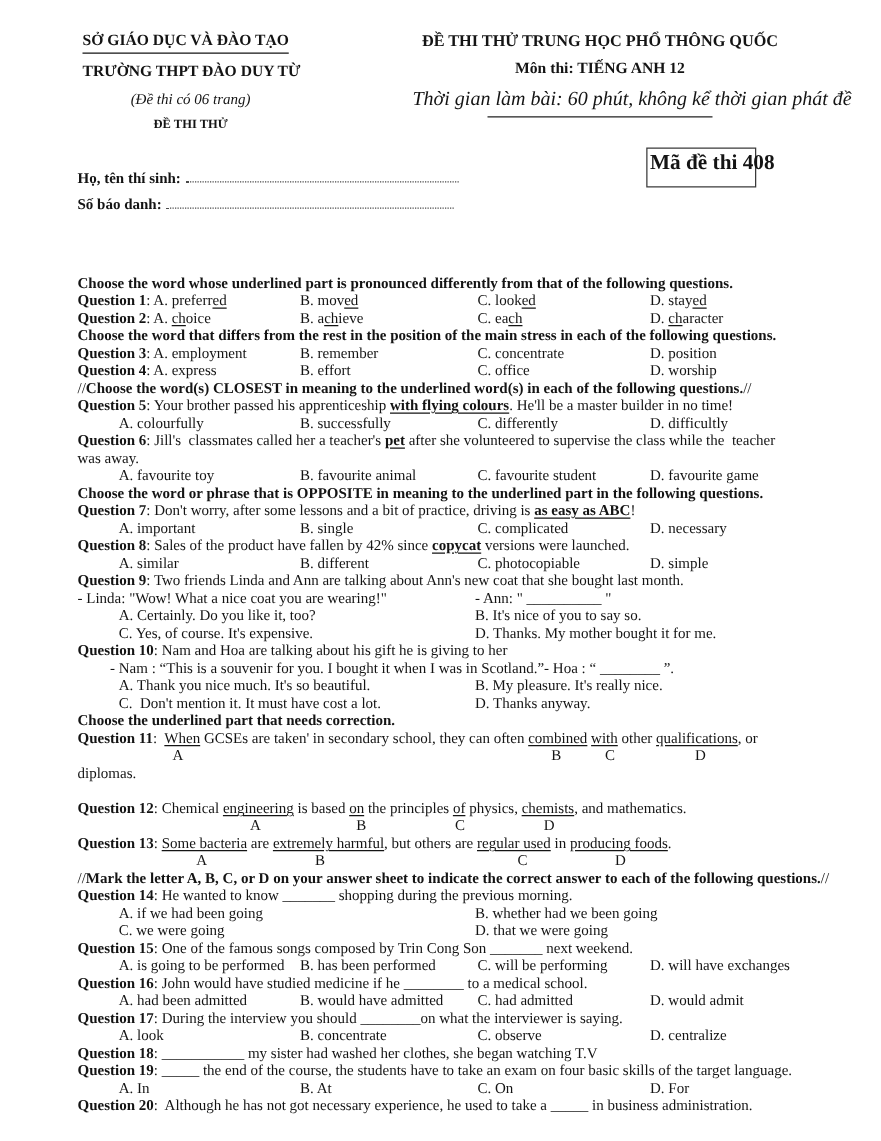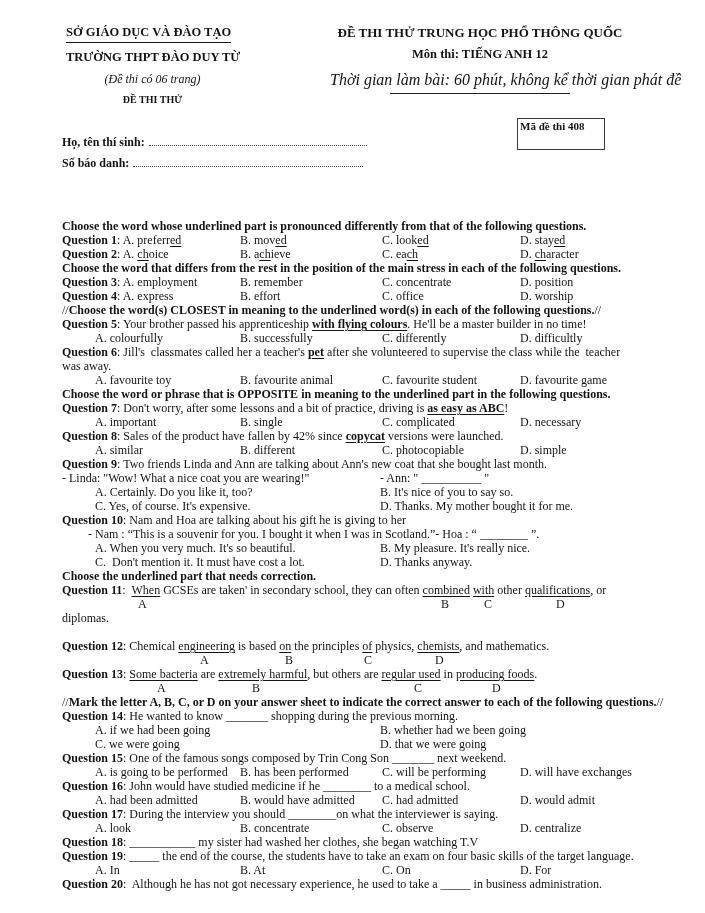--- a/index.html
+++ b/index.html
@@ -16,21 +16,21 @@
   .hl2 { font-weight:bold; font-size:12.5px; }
   .hl3 { font-style:italic; font-size:12px; text-align:center; margin-top:3px; }
   .hl4 { font-weight:bold; font-size:10px; text-align:center; margin-top:4px; }
   .hdr-right { position:absolute; left:330px; top:25px; width:300px; text-align:center; }
   .hr1 { font-weight:bold; font-size:13px; white-space:nowrap; margin-bottom:6px; }
   .hr2 { font-weight:bold; font-size:12.5px; margin-bottom:9px; }
   .hr3 { font-style:italic; font-size:16px; white-space:nowrap; }
   .hr-line { width:180px; border-top:1.2px solid #222; margin:4px auto 0; }
   .exam-code-box {
     position:absolute; left:517px; top:118px; width:82px; height:29px;
-    border:1.5px solid #3a3a3a; font-weight:bold; font-size:11px;
+    border:1.5px solid #3a3a3a; font-weight:bold; font-size:17px;
     padding:1px 2px 0 2px; white-space:nowrap;
   }
   .cand-line { position:absolute; left:62px; font-weight:bold; font-size:12px; white-space:nowrap; }
   .name-line { top:135px; }
   .id-line { top:156px; }
   .dots { display:inline-block; height:10px; border-bottom:1.1px dotted #4a4a4a; margin-left:4px; }
   .dots1 { width:218px; }
   .dots2 { width:230px; }
   
   .content { position:absolute; left:0; top:187px; width:578px;margin-top:32px; }
@@ -162,21 +162,21 @@
         <span class="seg" style="left: 95px;">C. Yes, of course. It's expensive.</span>
         <span class="seg" style="left: 380px;">D. Thanks. My mother bought it for me.</span>
       </div>
       <div class="line">
         <span class="seg" style="left: 62px;"><b>Question 10</b>: Nam and Hoa are talking about his gift he is giving to her</span>
       </div>
       <div class="line">
         <span class="seg" style="left: 88px;">- Nam : “This is a souvenir for you. I bought it when I was in Scotland.”- Hoa : “ ________ ”.</span>
       </div>
       <div class="line">
-        <span class="seg" style="left: 95px;">A. When you very much. It's so beautiful.</span>
+        <span class="seg" style="left: 95px;">A. Thank you nice much. It's so beautiful.</span>
         <span class="seg" style="left: 380px;">B. My pleasure. It's really nice.</span>
       </div>
       <div class="line">
         <span class="seg" style="left: 95px;">C.  Don't mention it. It must have cost a lot.</span>
         <span class="seg" style="left: 380px;">D. Thanks anyway.</span>
       </div>
       <div class="line">
         <span class="seg" style="left: 62px;"><b>Choose the underlined part that needs correction.</b></span>
       </div>
       <div class="line">

